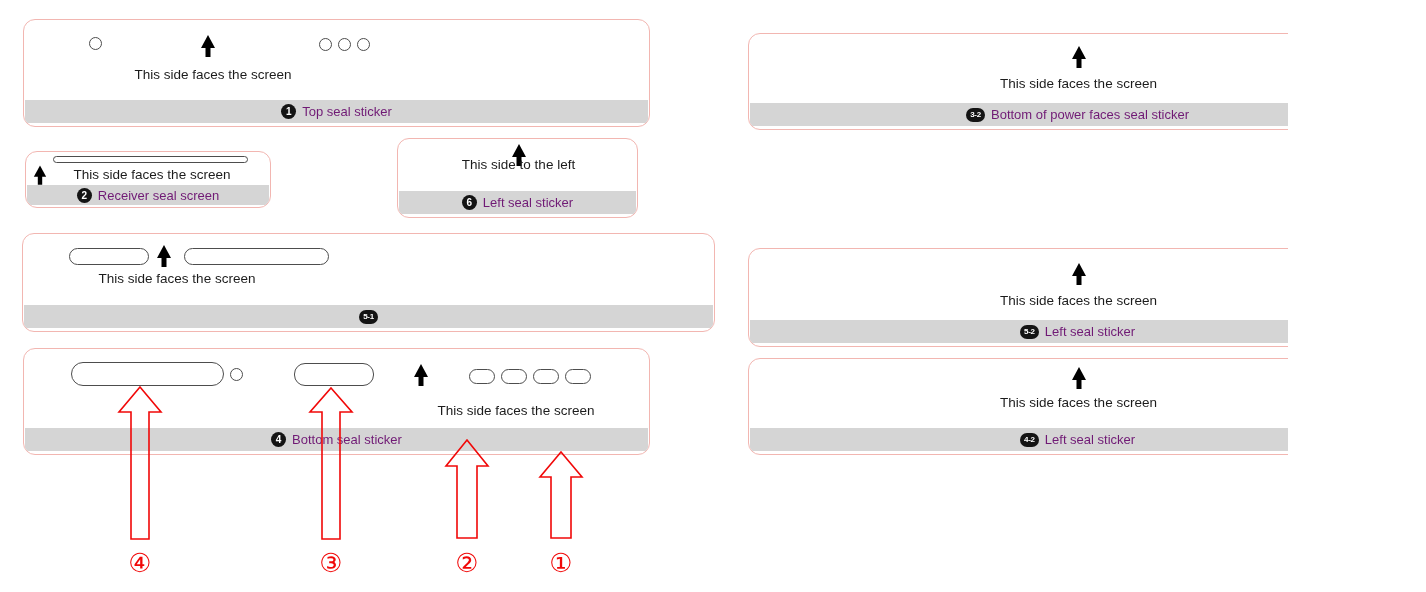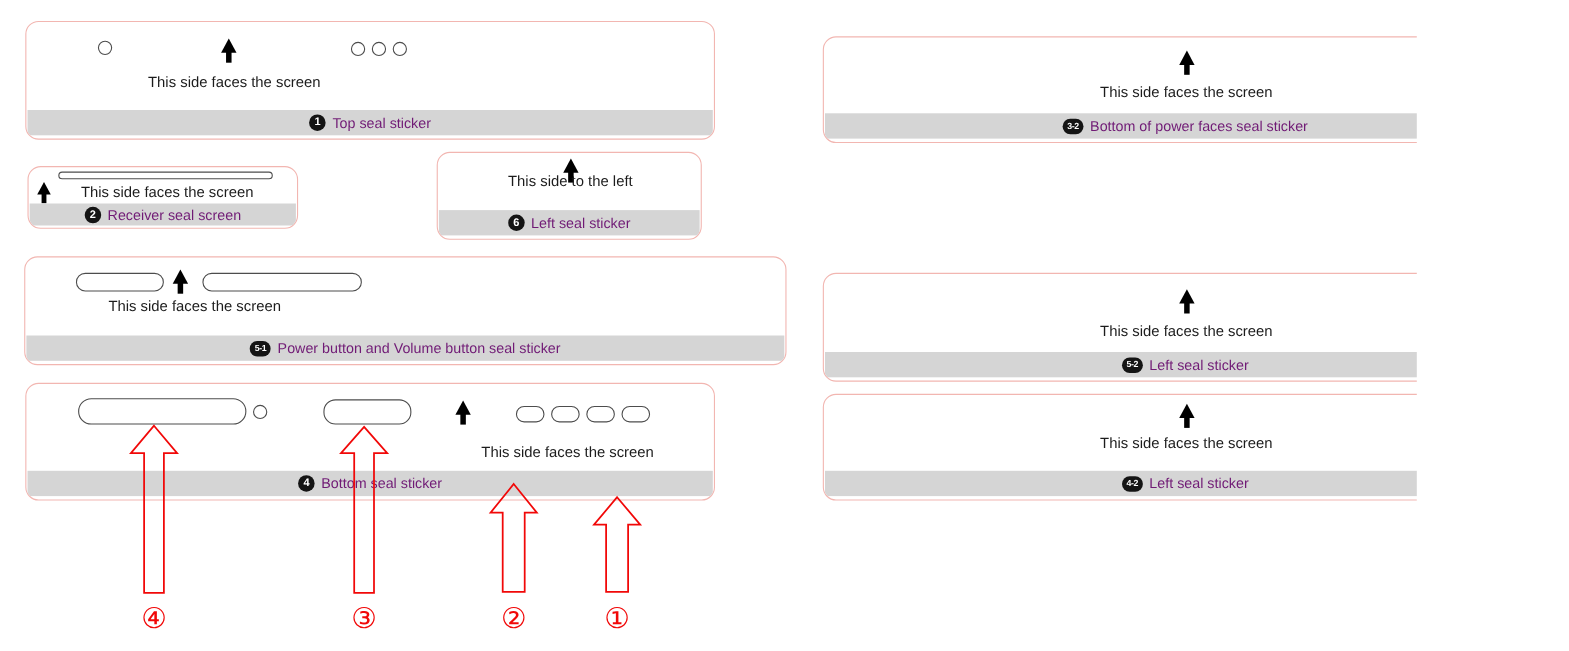--- a/index.html
+++ b/index.html
@@ -85,21 +85,20 @@
     </div>
   </div>
 
   <div class="panel" style="left:22px;top:233px;width:693px;height:99px;">
     <div class="pill" style="left:46px;top:14px;width:80px;height:17px;border-radius:9px;"></div>
     <div class="uparrow" style="left:133px;top:11px;"></div>
     <div class="pill" style="left:161px;top:14px;width:145px;height:17px;border-radius:9px;"></div>
     <div class="note" style="left:54px;width:200px;top:37px;">This side faces the screen</div>
     <div class="labelbar">
       <span class="badge wide">5-1</span>
-      <span class="plabel">Power button and Volume button seal sticker</span>
     </div>
   </div>
 
   <div class="panel" style="left:23px;top:348px;width:627px;height:107px;">
     <div class="pill" style="left:47px;top:13px;width:153px;height:24px;border-radius:12px;"></div>
     <div class="holecircle" style="left:206px;top:19px;width:13px;height:13px;"></div>
     <div class="pill" style="left:270px;top:14px;width:80px;height:23px;border-radius:11px;"></div>
     <div class="uparrow" style="left:389px;top:15px;"></div>
     <div class="holerow" style="left:445px;top:20px;">
       <div class="p"></div>

